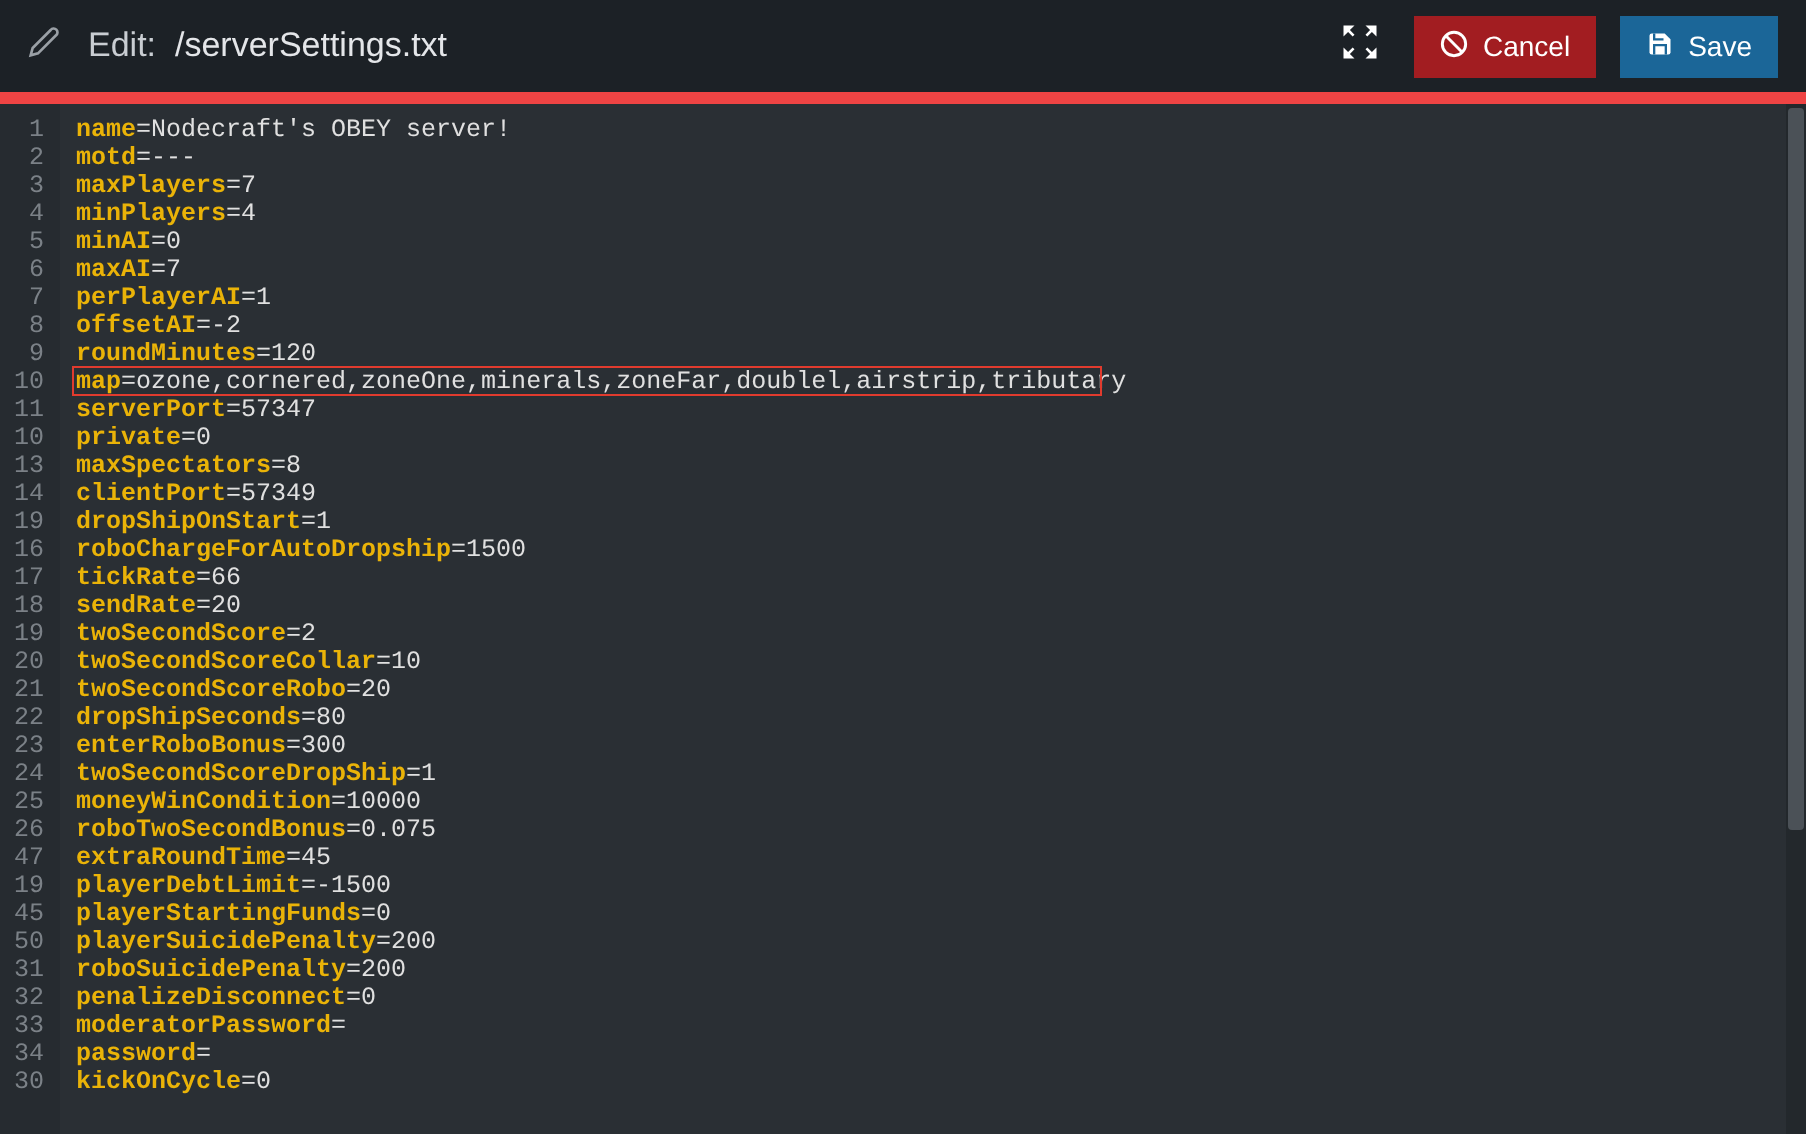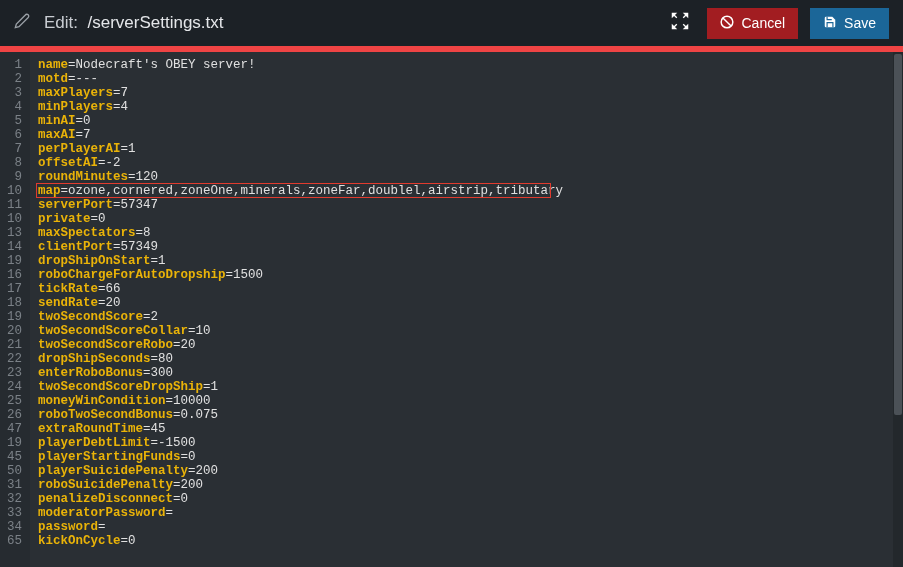--- a/index.html
+++ b/index.html
@@ -185,20 +185,20 @@
       <div>25</div>
       <div>26</div>
       <div>47</div>
       <div>19</div>
       <div>45</div>
       <div>50</div>
       <div>31</div>
       <div>32</div>
       <div>33</div>
       <div>34</div>
-      <div>65</div>
+      <div>30</div>
     </div>
   <div class="code" id="code"><span class="code-line"><span class="key">name</span><span class="val">=</span><span class="val">Nodecraft's OBEY server!</span></span><span class="code-line"><span class="key">motd</span><span class="val">=</span><span class="val">---</span></span><span class="code-line"><span class="key">maxPlayers</span><span class="val">=</span><span class="val">7</span></span><span class="code-line"><span class="key">minPlayers</span><span class="val">=</span><span class="val">4</span></span><span class="code-line"><span class="key">minAI</span><span class="val">=</span><span class="val">0</span></span><span class="code-line"><span class="key">maxAI</span><span class="val">=</span><span class="val">7</span></span><span class="code-line"><span class="key">perPlayerAI</span><span class="val">=</span><span class="val">1</span></span><span class="code-line"><span class="key">offsetAI</span><span class="val">=</span><span class="val">-2</span></span><span class="code-line"><span class="key">roundMinutes</span><span class="val">=</span><span class="val">120</span></span><span class="code-line"><span class="key">map</span><span class="val">=</span><span class="val">ozone,cornered,zoneOne,minerals,zoneFar,doublel,airstrip,tributary</span></span><span class="code-line"><span class="key">serverPort</span><span class="val">=</span><span class="val">57347</span></span><span class="code-line"><span class="key">private</span><span class="val">=</span><span class="val">0</span></span><span class="code-line"><span class="key">maxSpectators</span><span class="val">=</span><span class="val">8</span></span><span class="code-line"><span class="key">clientPort</span><span class="val">=</span><span class="val">57349</span></span><span class="code-line"><span class="key">dropShipOnStart</span><span class="val">=</span><span class="val">1</span></span><span class="code-line"><span class="key">roboChargeForAutoDropship</span><span class="val">=</span><span class="val">1500</span></span><span class="code-line"><span class="key">tickRate</span><span class="val">=</span><span class="val">66</span></span><span class="code-line"><span class="key">sendRate</span><span class="val">=</span><span class="val">20</span></span><span class="code-line"><span class="key">twoSecondScore</span><span class="val">=</span><span class="val">2</span></span><span class="code-line"><span class="key">twoSecondScoreCollar</span><span class="val">=</span><span class="val">10</span></span><span class="code-line"><span class="key">twoSecondScoreRobo</span><span class="val">=</span><span class="val">20</span></span><span class="code-line"><span class="key">dropShipSeconds</span><span class="val">=</span><span class="val">80</span></span><span class="code-line"><span class="key">enterRoboBonus</span><span class="val">=</span><span class="val">300</span></span><span class="code-line"><span class="key">twoSecondScoreDropShip</span><span class="val">=</span><span class="val">1</span></span><span class="code-line"><span class="key">moneyWinCondition</span><span class="val">=</span><span class="val">10000</span></span><span class="code-line"><span class="key">roboTwoSecondBonus</span><span class="val">=</span><span class="val">0.075</span></span><span class="code-line"><span class="key">extraRoundTime</span><span class="val">=</span><span class="val">45</span></span><span class="code-line"><span class="key">playerDebtLimit</span><span class="val">=</span><span class="val">-1500</span></span><span class="code-line"><span class="key">playerStartingFunds</span><span class="val">=</span><span class="val">0</span></span><span class="code-line"><span class="key">playerSuicidePenalty</span><span class="val">=</span><span class="val">200</span></span><span class="code-line"><span class="key">roboSuicidePenalty</span><span class="val">=</span><span class="val">200</span></span><span class="code-line"><span class="key">penalizeDisconnect</span><span class="val">=</span><span class="val">0</span></span><span class="code-line"><span class="key">moderatorPassword</span><span class="val">=</span><span class="val"></span></span><span class="code-line"><span class="key">password</span><span class="val">=</span><span class="val"></span></span><span class="code-line"><span class="key">kickOnCycle</span><span class="val">=</span><span class="val">0</span></span><div class="hl-border" style="top: 131px; left: 6px; height: 15px; width: 515px;"></div></div>
 </div>
 
 <div class="scrollbar-track">
   <div class="scrollbar-thumb"></div>
 </div>
 
 </body></html>

